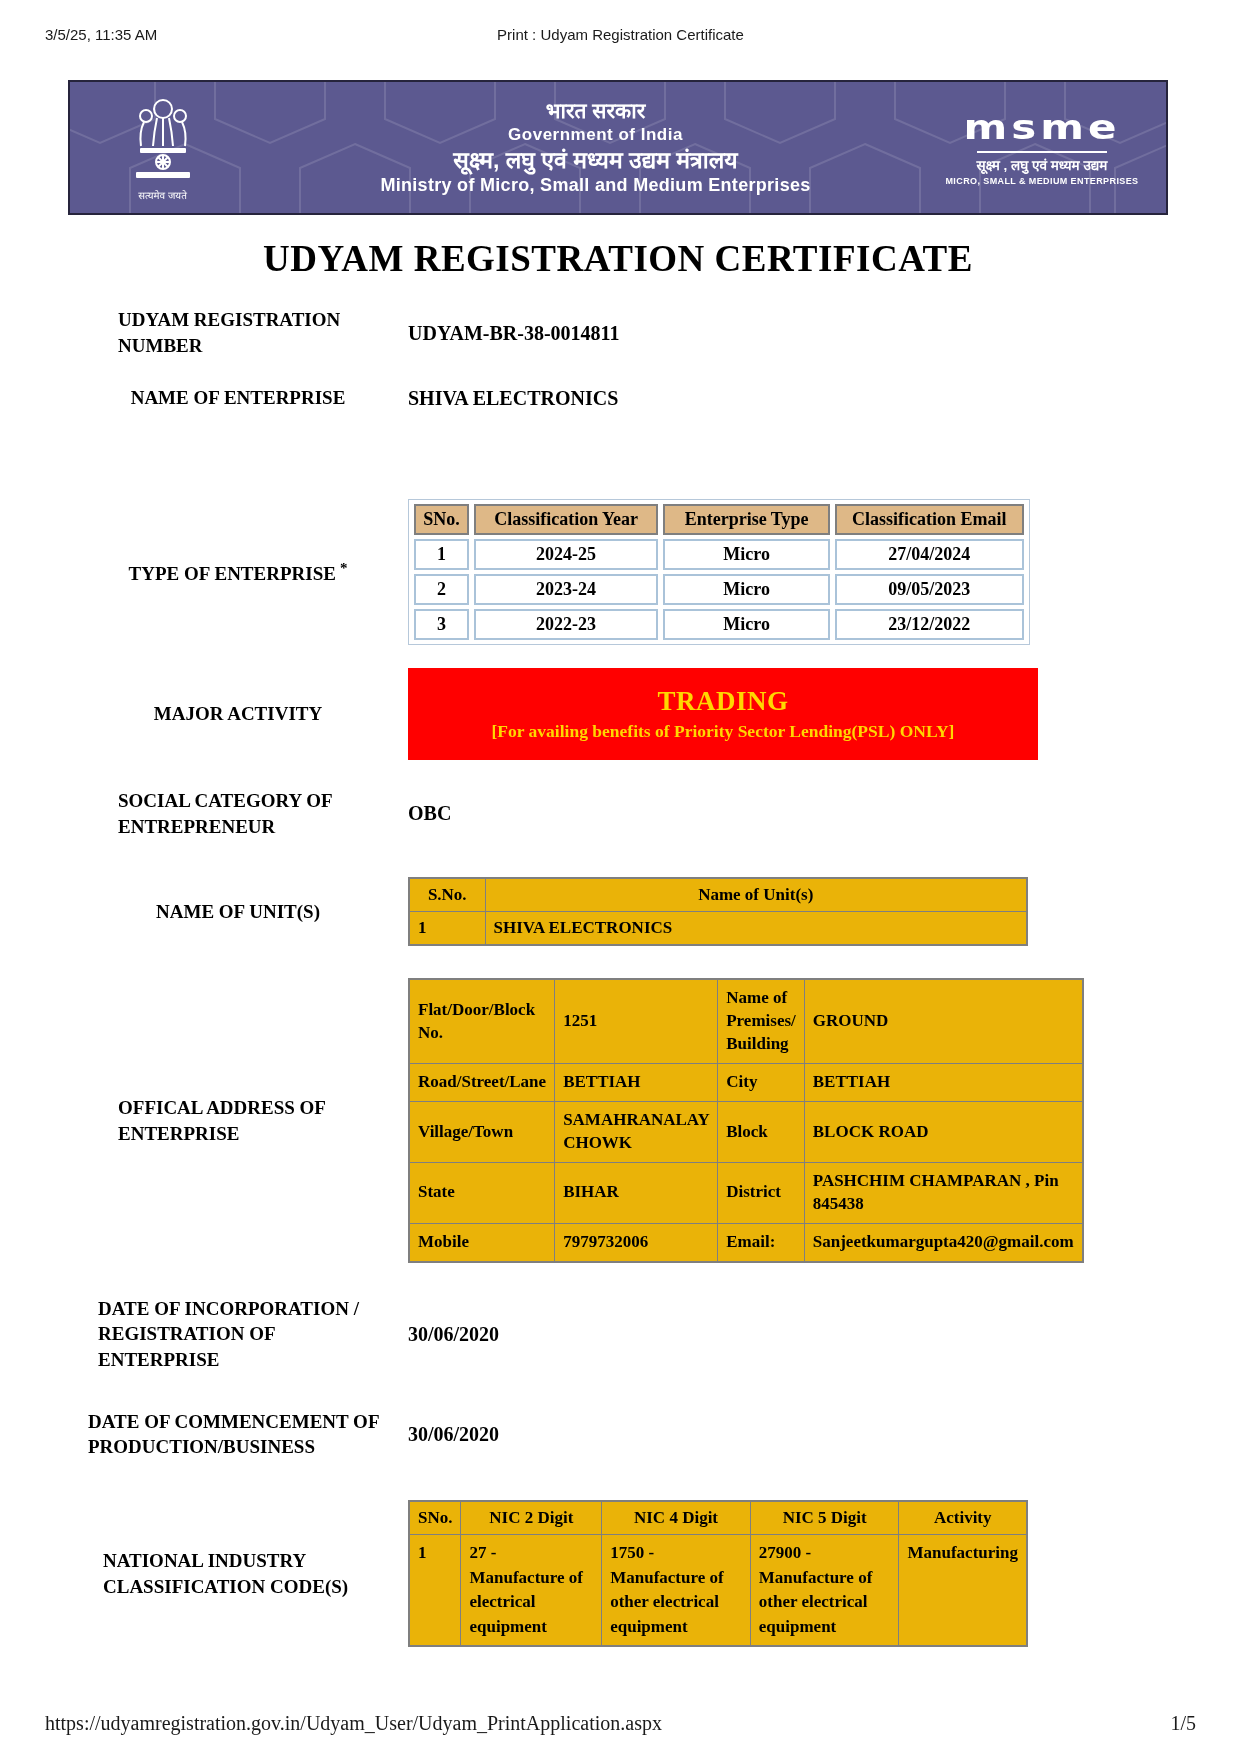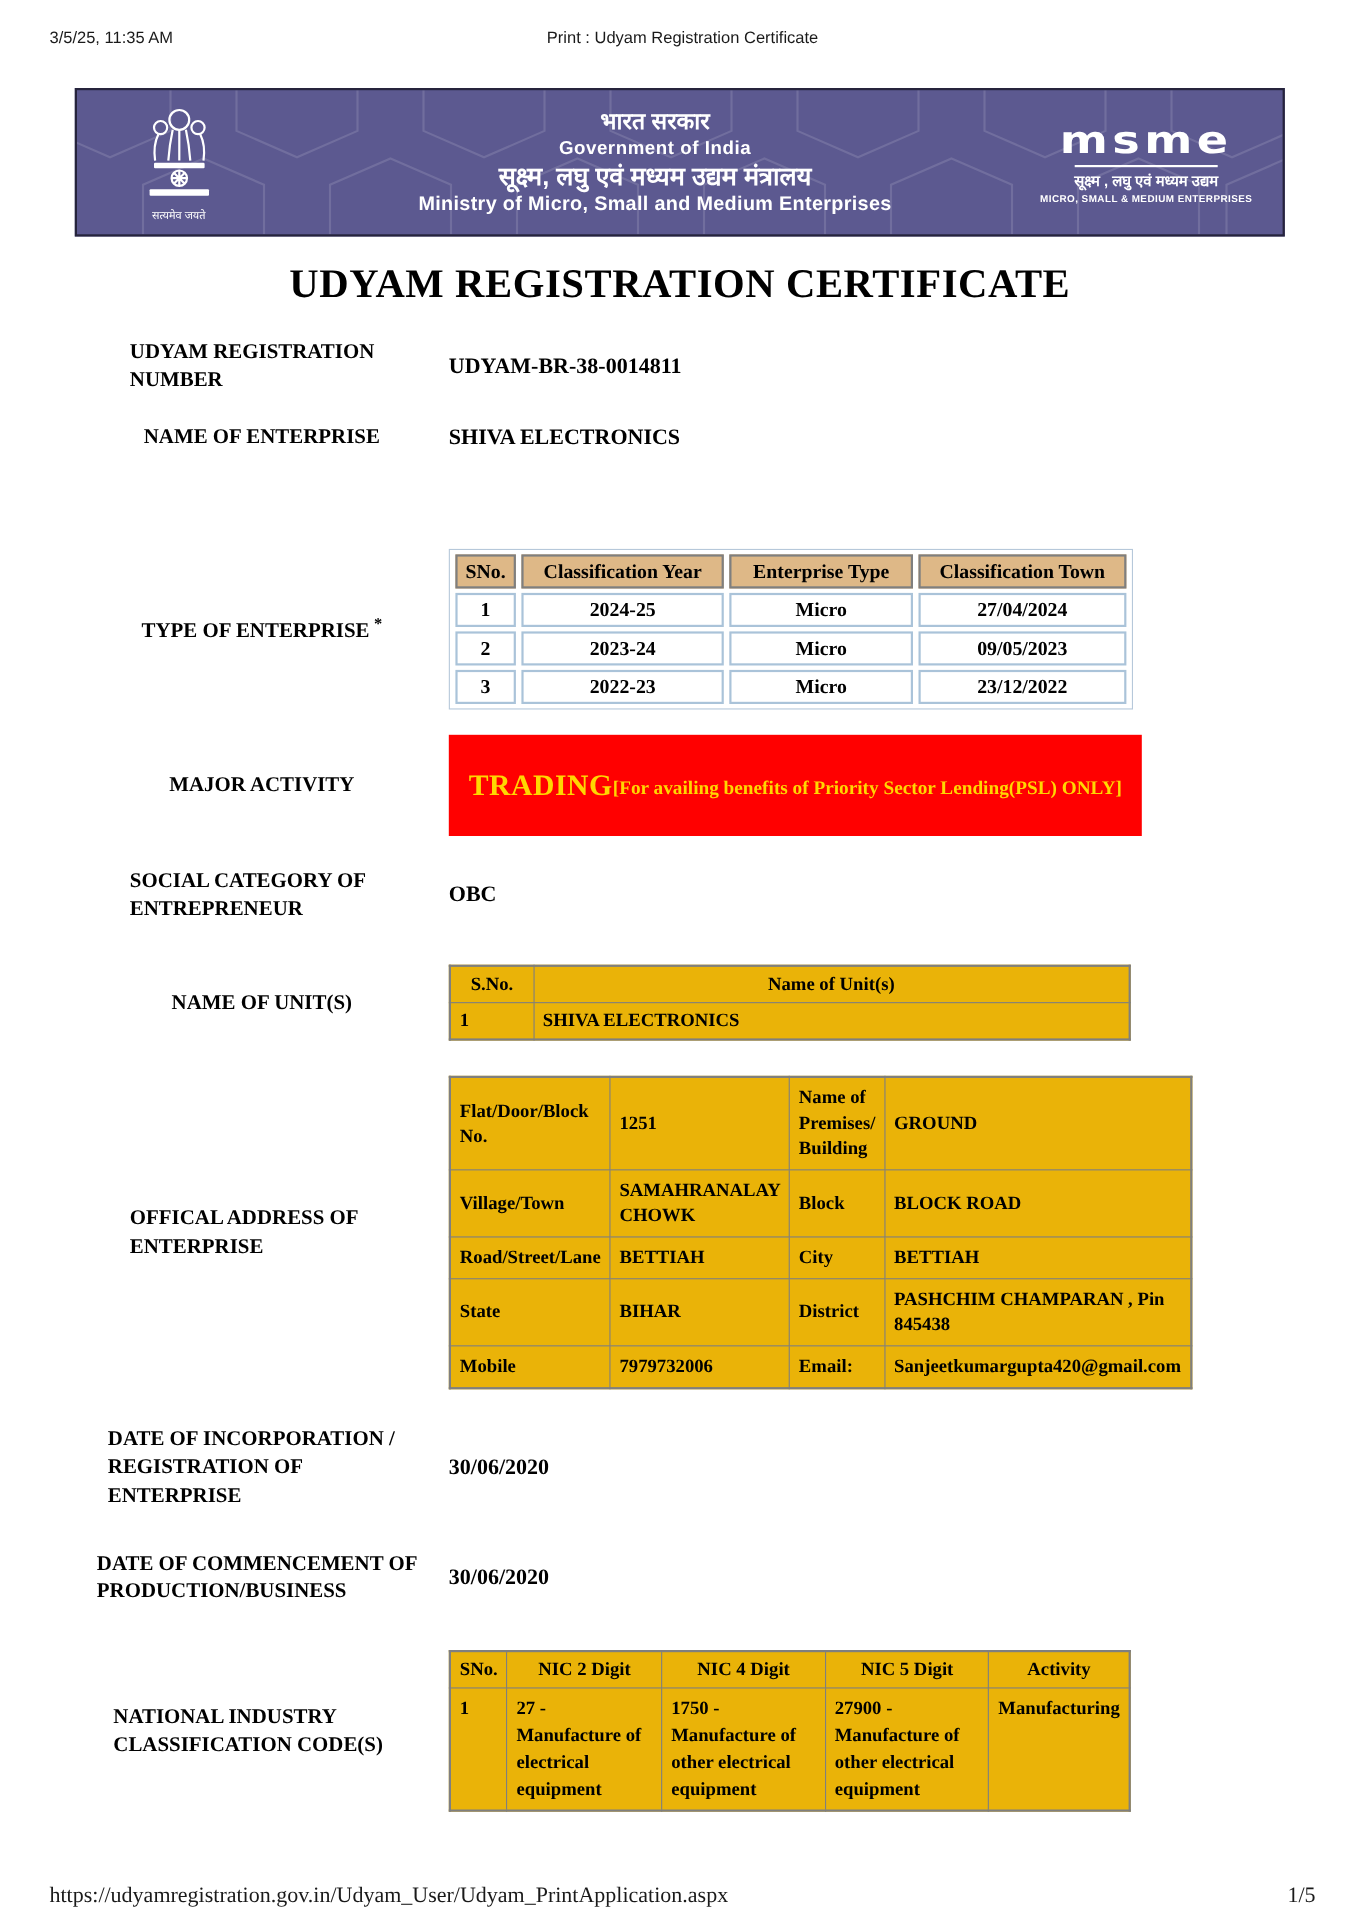--- a/index.html
+++ b/index.html
@@ -69,21 +69,21 @@
   .cls-table { border-collapse:separate; border-spacing:5px 4px; background:#fff;
     border:1px solid #b6c8da; width:622px; }
   .cls-table th { background:#deb887; border:2px solid #7f7f7f; font-size:18px; font-weight:bold;
     padding:3px 6px; text-align:center; }
   .cls-table td { border:2px solid #aac3d9; font-size:18px; font-weight:bold;
     padding:3px 6px; text-align:center; }
   .cls-c0 { width:55px; } .cls-c1 { width:190px; } .cls-c2 { width:172px; } .cls-c3 { width:195px; }
 
   
   .major-box { width:630px; min-height:92px; background:#ff0000; color:#ffd700;
-    display:flex; flex-direction:row; justify-content:center; align-items:center; padding:8px 10px; }
+    display:flex; flex-direction:column; justify-content:center; align-items:center; padding:8px 10px; }
   .major-value { font-size:27px; font-weight:bold; letter-spacing:0.5px; }
   .major-note { font-size:17.5px; font-weight:bold; margin-top:4px; text-align:center; }
 
   
   .gtable { border-collapse:collapse; width:620px; background:#eab308; border:2px solid #7f7f7f; }
   .gtable th, .gtable td { border:1px solid #7f7f7f; font-size:17px; font-weight:bold; padding:6px 8px; color:#000; }
   .gtable th { text-align:center; }
   .units-c0 { width:76px; }
   .units-table td { text-align:left; }
   .addr-c0 { width:133px; } .addr-c1 { width:152px; } .addr-c2 { width:81px; } .addr-c3 { width:254px; }
@@ -194,21 +194,21 @@
               <col class="cls-c0">
               <col class="cls-c1">
               <col class="cls-c2">
               <col class="cls-c3">
             </colgroup>
           <thead>
             <tr>
               <th>SNo.</th>
               <th>Classification Year</th>
               <th>Enterprise Type</th>
-              <th>Classification Town</th>
+              <th>Classification Email</th>
             </tr>
           </thead>
           <tbody>
             <tr>
               <td>1</td>
               <td>2024-25</td>
               <td>Micro</td>
               <td>27/04/2024</td>
             </tr>
             <tr>
@@ -288,30 +288,30 @@
               <col class="addr-c3">
             </colgroup>
           <tbody>
             <tr>
               <td>Flat/Door/Block No.</td>
               <td>1251</td>
               <td>Name of Premises/ Building</td>
               <td>GROUND</td>
             </tr>
             <tr>
+              <td>Road/Street/Lane</td>
+              <td>BETTIAH</td>
+              <td>City</td>
+              <td>BETTIAH</td>
+            </tr>
+            <tr>
               <td>Village/Town</td>
               <td>SAMAHRANALAY CHOWK</td>
               <td>Block</td>
               <td>BLOCK ROAD</td>
-            </tr>
-            <tr>
-              <td>Road/Street/Lane</td>
-              <td>BETTIAH</td>
-              <td>City</td>
-              <td>BETTIAH</td>
             </tr>
             <tr>
               <td>State</td>
               <td>BIHAR</td>
               <td>District</td>
               <td>PASHCHIM CHAMPARAN , Pin 845438</td>
             </tr>
             <tr>
               <td>Mobile</td>
               <td>7979732006</td>

